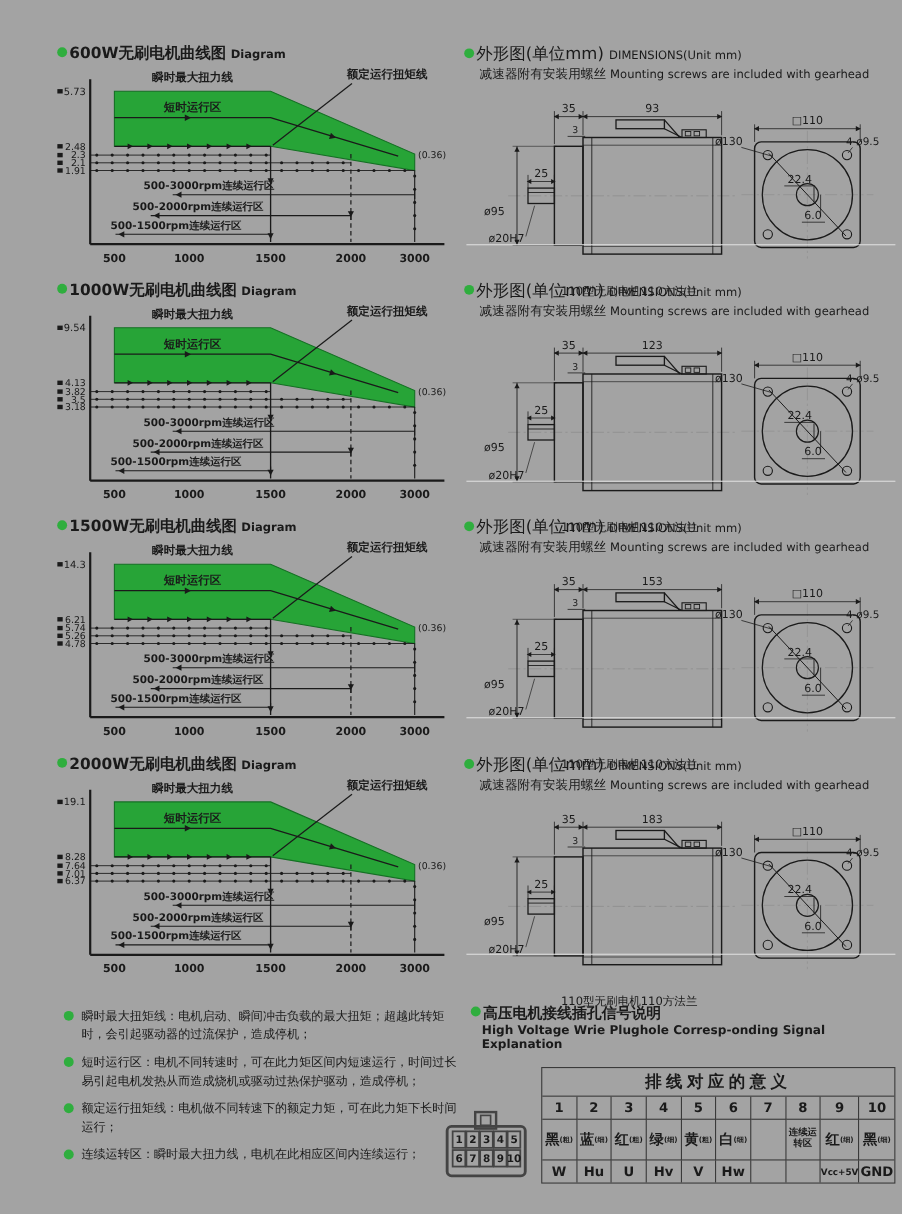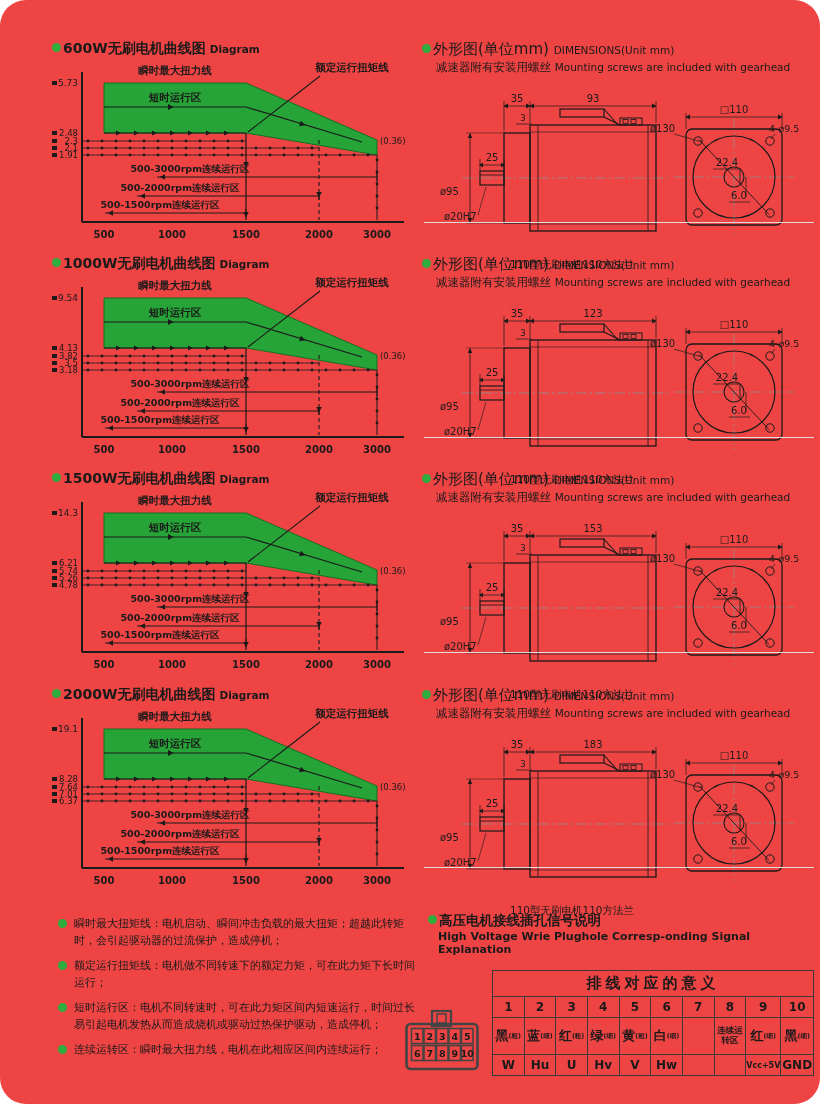--- a/index.html
+++ b/index.html
@@ -1,17 +1,17 @@
 <!DOCTYPE html>
 <html><head>
 <meta charset="utf-8">
 <style>
   html,body{margin:0;padding:0;background:#fff;}
-  .page{position:relative;width:820px;height:1104px;background:#ef4444;overflow:hidden;
-        font-family:"DejaVu Sans","Liberation Sans",sans-serif;color:#1a1a1a;border-radius:26px;}
+  .page{position:relative;width:820px;height:1104px;background:#a3a3a3;overflow:hidden;
+        font-family:"DejaVu Sans","Liberation Sans",sans-serif;color:#1a1a1a;}
   .section{position:absolute;display:flex;left:52px;width:762px;}
   .chart-col{width:370px;}
   .dims-col{width:392px;padding-left:4px;}
   .sec-title{font-size:14px;font-weight:bold;white-space:nowrap;margin:0 0 2px 0;}
   .sec-title .en{font-size:10.5px;margin-left:4px;}
   .dot{display:inline-block;width:9px;height:9px;border-radius:50%;margin-right:2px;vertical-align:1px;}
   .dims-title{font-size:15px;font-weight:normal;margin:0;white-space:nowrap;}
   .dims-title .en{font-size:10.5px;}
   .dims-sub{font-size:11.5px;font-weight:normal;margin:1px 0 0 14px;white-space:nowrap;}
   .dims-sub .en{font-size:10.5px;}
@@ -788,25 +788,25 @@
     </div>
 
   <div class="notes">
     <div id="notes-list">
         <div class="note-item">
           <span class="ndot" style="background: rgb(47, 174, 62);"></span>
           <span><span>瞬时最大扭矩线</span>：<span>电机启动、瞬间冲击负载的最大扭矩；超越此转矩时，会引起驱动器的过流保护，造成停机；</span></span>
         </div>
         <div class="note-item">
           <span class="ndot" style="background: rgb(47, 174, 62);"></span>
-          <span><span>额定运行扭矩线</span>：<span>电机做不同转速下的额定力矩，可在此力矩下长时间运行；</span></span>
+          <span><span>短时运行区</span>：<span>电机不同转速时，可在此力矩区间内短速运行，时间过长易引起电机发热从而造成烧机或驱动过热保护驱动，造成停机；</span></span>
         </div>
         <div class="note-item">
           <span class="ndot" style="background: rgb(47, 174, 62);"></span>
-          <span><span>短时运行区</span>：<span>电机不同转速时，可在此力矩区间内短速运行，时间过长易引起电机发热从而造成烧机或驱动过热保护驱动，造成停机；</span></span>
+          <span><span>额定运行扭矩线</span>：<span>电机做不同转速下的额定力矩，可在此力矩下长时间运行；</span></span>
         </div>
         <div class="note-item">
           <span class="ndot" style="background: rgb(47, 174, 62);"></span>
           <span><span>连续运转区</span>：<span>瞬时最大扭力线，电机在此相应区间内连续运行；</span></span>
         </div>
       </div>
   </div>
 
   <div class="wiring">
     <div class="w-title"><span class="dot" id="w-dot" style="background: rgb(47, 174, 62);"></span><span>高压电机接线插孔信号说明</span></div>

